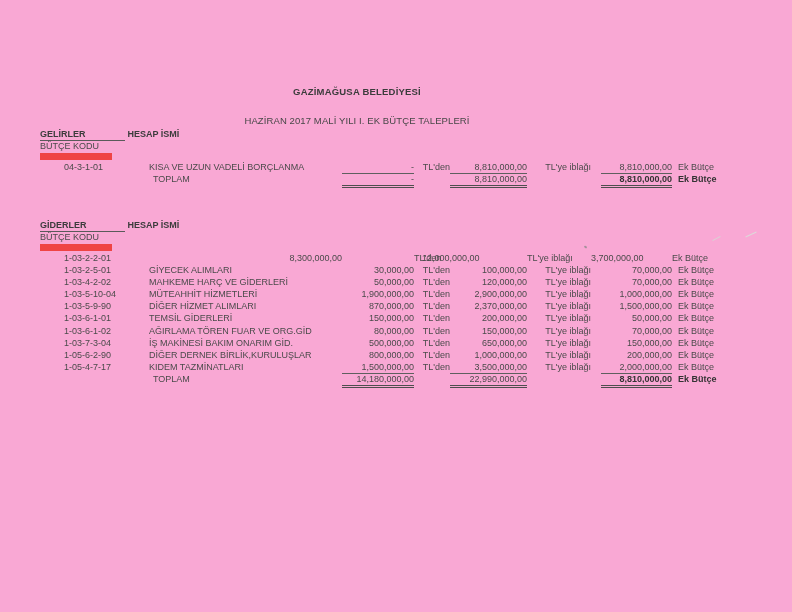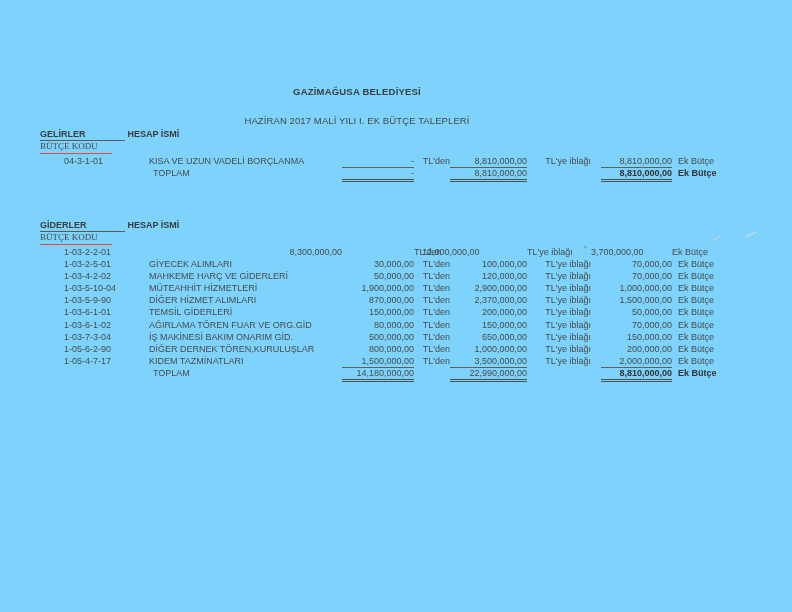--- a/index.html
+++ b/index.html
@@ -1,32 +1,32 @@
 <!DOCTYPE html>
 <html><head>
 <meta charset="utf-8">
 <style>
   html,body{margin:0;padding:0;background:#fff;}
   .doc{
-    position:relative;width:792px;height:612px;background:#7dd3fc;overflow:hidden;
+    position:relative;width:792px;height:612px;background:#f9a8d4;overflow:hidden;
     font-family:"Liberation Sans","DejaVu Sans",sans-serif;
     font-size:9px;color:#4a4a4a;
   }
   .titles{position:absolute;top:86px;left:0;width:714px;text-align:center;}
   .t1{font-weight:700;font-size:9.5px;color:#3c3c3c;letter-spacing:.2px;}
   .t2{font-size:9.5px;margin-top:18px;color:#474747;letter-spacing:.1px;}
 
   .section{position:absolute;left:40px;width:660px;}
   .sec-gelirler{top:128px;}
   .sec-giderler{top:219px;}
 
   .sec-head{height:13px;line-height:12px;white-space:nowrap;}
   .sec-title{display:inline-block;width:85px;font-weight:700;color:#3c3c3c;border-bottom:1.2px solid #5a5a5a;}
   .hesap{display:inline-block;font-weight:700;color:#3c3c3c;text-align:right;}
-  .kodu{height:12px;line-height:11px;width:72px;border-bottom:1px solid #ef4444;color:#4a4a4a;font-family:Liberation Serif, serif;}
+  .kodu{height:12px;line-height:11px;width:72px;border-bottom:7px solid #ef4444;color:#4a4a4a;}
   .rows{margin-top:1px;margin-left:24px;}
 
   .row{
     display:grid;
     grid-template-columns:85px 193px 72px 8px 28px 77px 12px 52px 10px 71px 6px 46px;
     height:12.1px;line-height:12.1px;
   }
   .c{white-space:nowrap;}
   .amt{text-align:right;}
   .lbl{text-align:right;}
@@ -202,21 +202,21 @@
           <span class="c amt">650,000,00</span>
           <span class="c sp"></span>
           <span class="c lbl">TL'ye iblağı</span>
           <span class="c sp"></span>
           <span class="c amt">150,000,00</span>
           <span class="c sp"></span>
           <span class="c ek">Ek Bütçe</span>
         </div>
         <div class="row">
           <span class="c code">1-05-6-2-90</span>
-          <span class="c name">DİĞER DERNEK TÖREN,KURULUŞLAR</span>
+          <span class="c name">DİĞER DERNEK BİRLİK,KURULUŞLAR</span>
           <span class="c amt">800,000,00</span>
           <span class="c sp"></span>
           <span class="c lbl">TL'den</span>
           <span class="c amt">1,000,000,00</span>
           <span class="c sp"></span>
           <span class="c lbl">TL'ye iblağı</span>
           <span class="c sp"></span>
           <span class="c amt">200,000,00</span>
           <span class="c sp"></span>
           <span class="c ek">Ek Bütçe</span>

